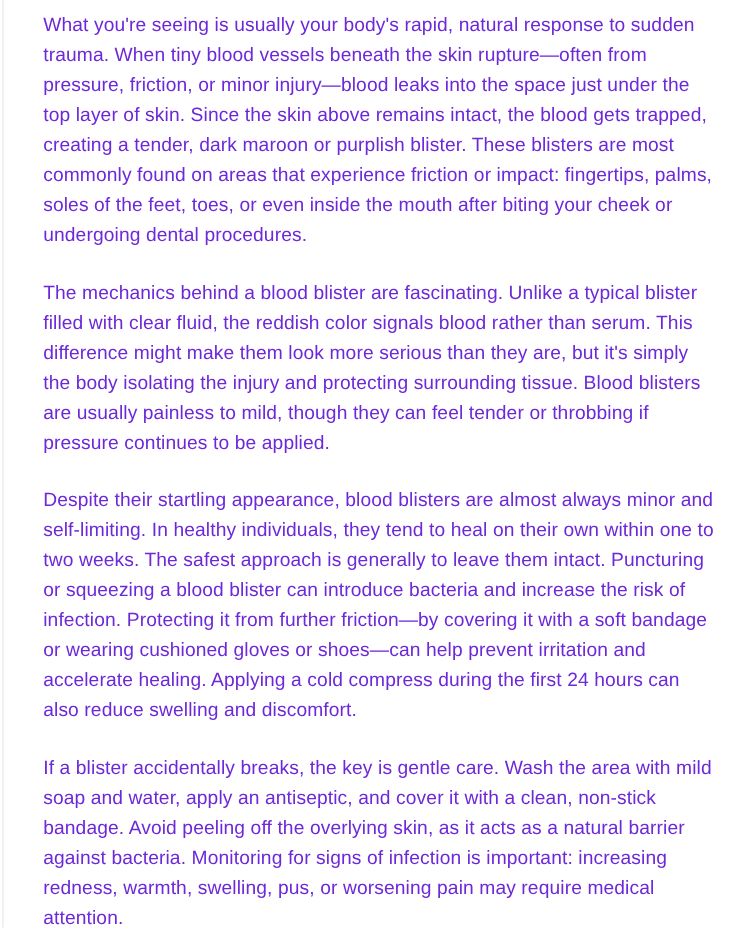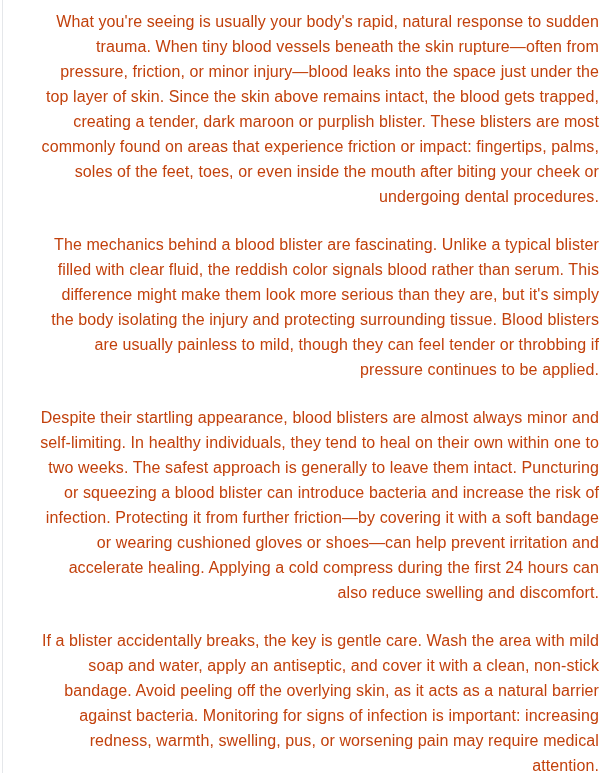--- a/index.html
+++ b/index.html
@@ -19,22 +19,22 @@
     min-height: 773px;
     border-left: 1px solid #e5e7ea;
     padding: 9px 13px 0 33px;
   }
   .article-pane p {
     margin: 0 0 23px 0;
     max-width: 564px;
     font-size: 16px;
     line-height: 25px;
     letter-spacing: 0.1px;
-    color: #c2410c;
-    text-align: right;
+    color: #6d28d9;
+    text-align: left;
   }
   .article-pane p:last-child {
     margin-bottom: 0;
   }
 </style>
 </head>
 <body>
 
 <div class="article-pane">
   <p>What you're seeing is usually your body's rapid, natural response to sudden trauma. When tiny blood vessels beneath the skin rupture—often from pressure, friction, or minor injury—blood leaks into the space just under the top layer of skin. Since the skin above remains intact, the blood gets trapped, creating a tender, dark maroon or purplish blister. These blisters are most commonly found on areas that experience friction or impact: fingertips, palms, soles of the feet, toes, or even inside the mouth after biting your cheek or undergoing dental procedures.</p>

